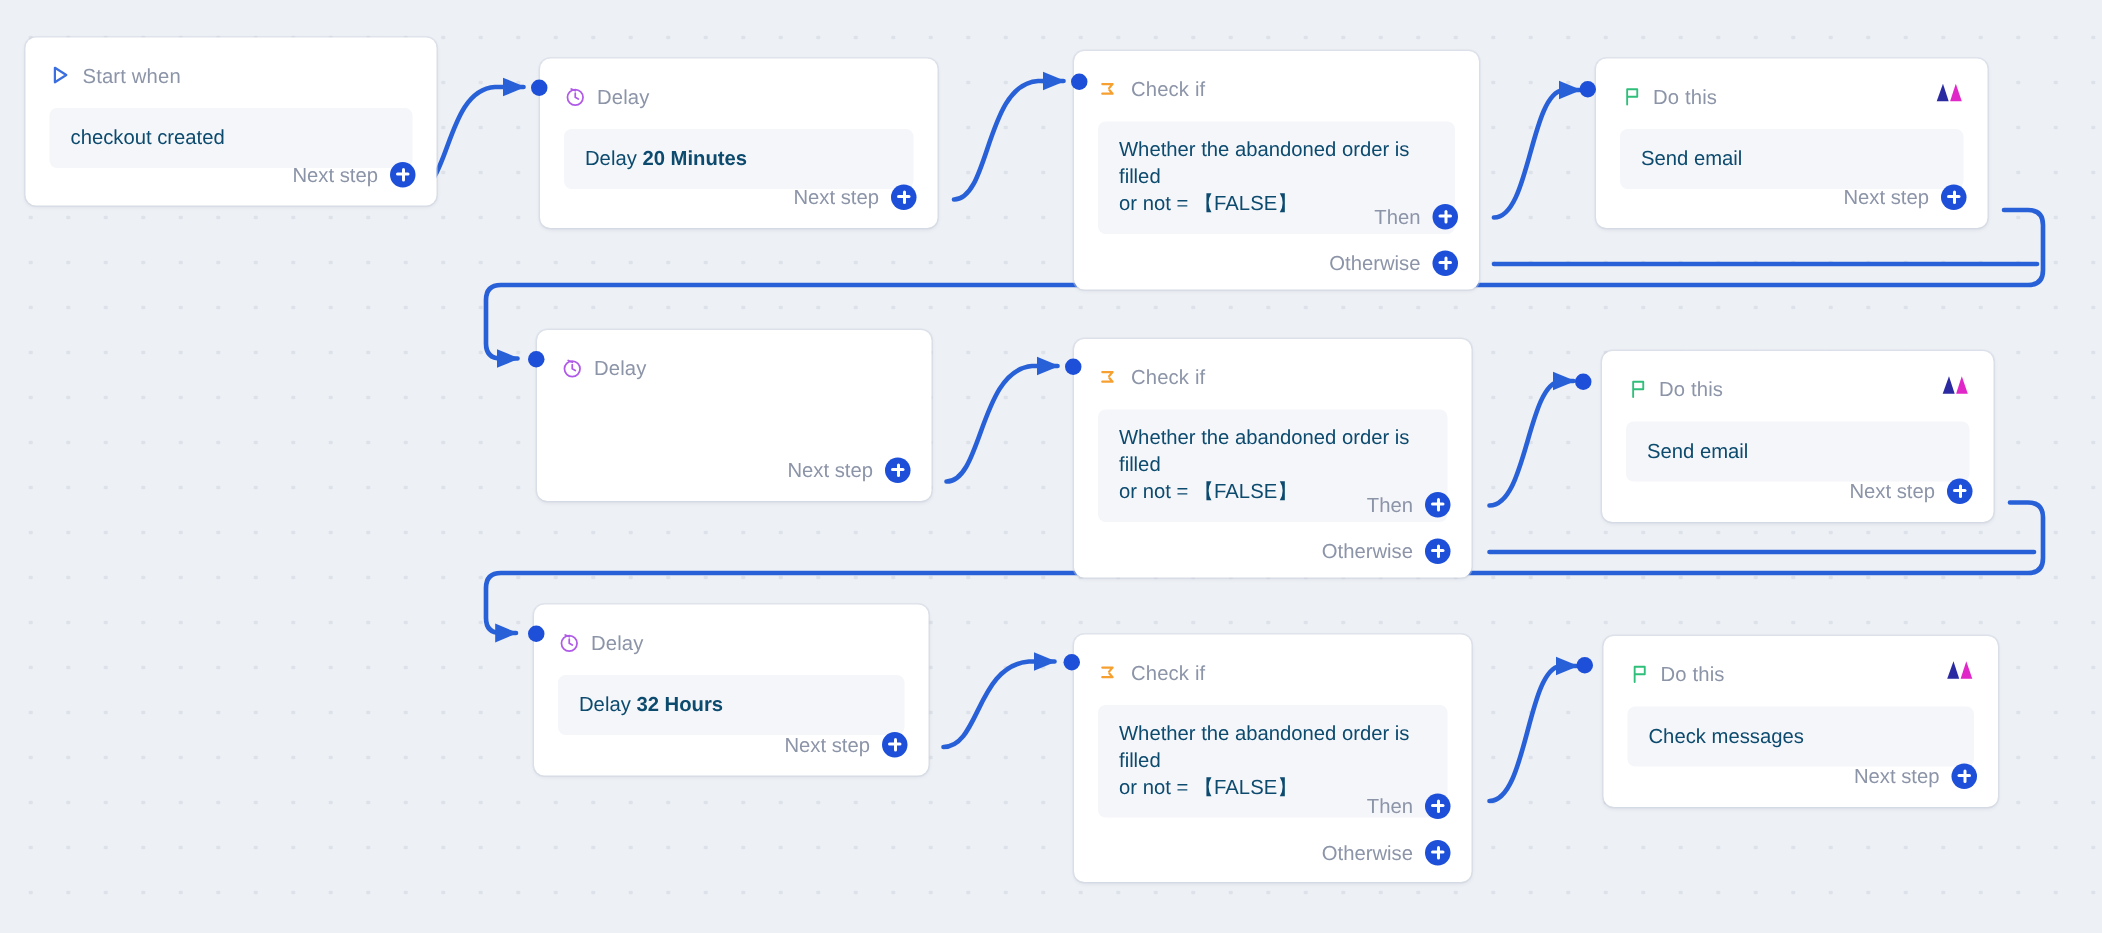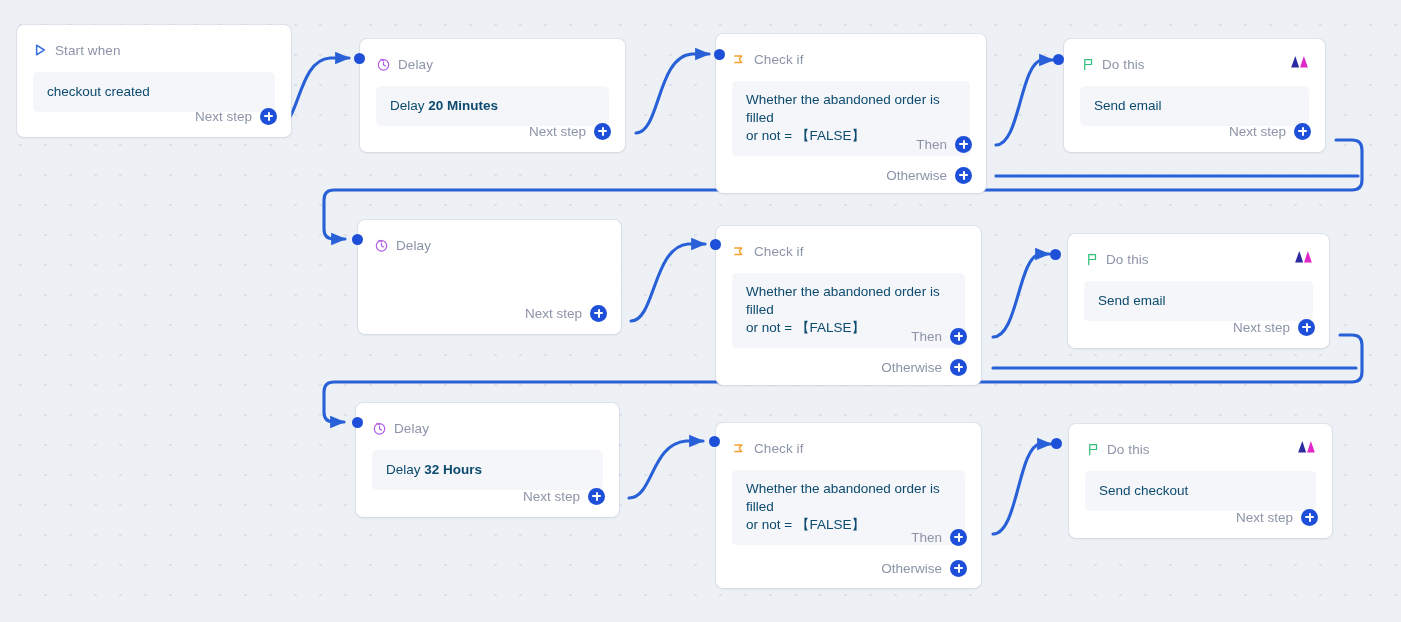--- a/index.html
+++ b/index.html
@@ -414,21 +414,21 @@
       </span>
       <span class="head-label">Do this</span>
       <span class="brand-logo">
         <svg width="19" height="15" viewBox="0 0 20 15">
           <path d="M1.2 13.8 L5.6 1.6 L9.6 13.8 Z" fill="#2b2aa0"></path>
           <path d="M10.6 13.8 L14.6 1.6 L18.8 13.8 Z" fill="#e027c8"></path>
         </svg>
       </span>
     </div>
     <div class="field">
-      <span>Send checkout</span>
+      <span>Check messages</span>
     </div>
     <div class="footer" style="bottom:10px; right:0;">
       <div class="foot-row">
         <span class="foot-label">Next step</span>
         <span class="plus"></span>
       </div>
     </div>
   </div>
 
 </div>

